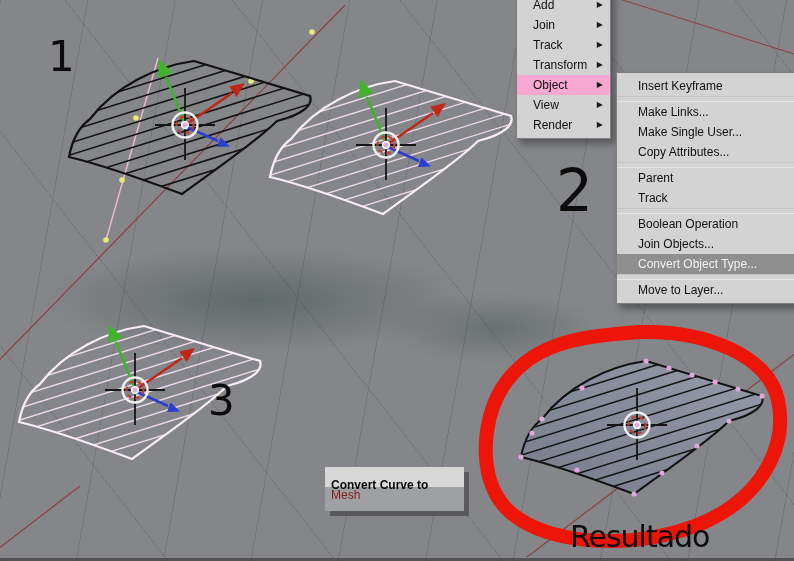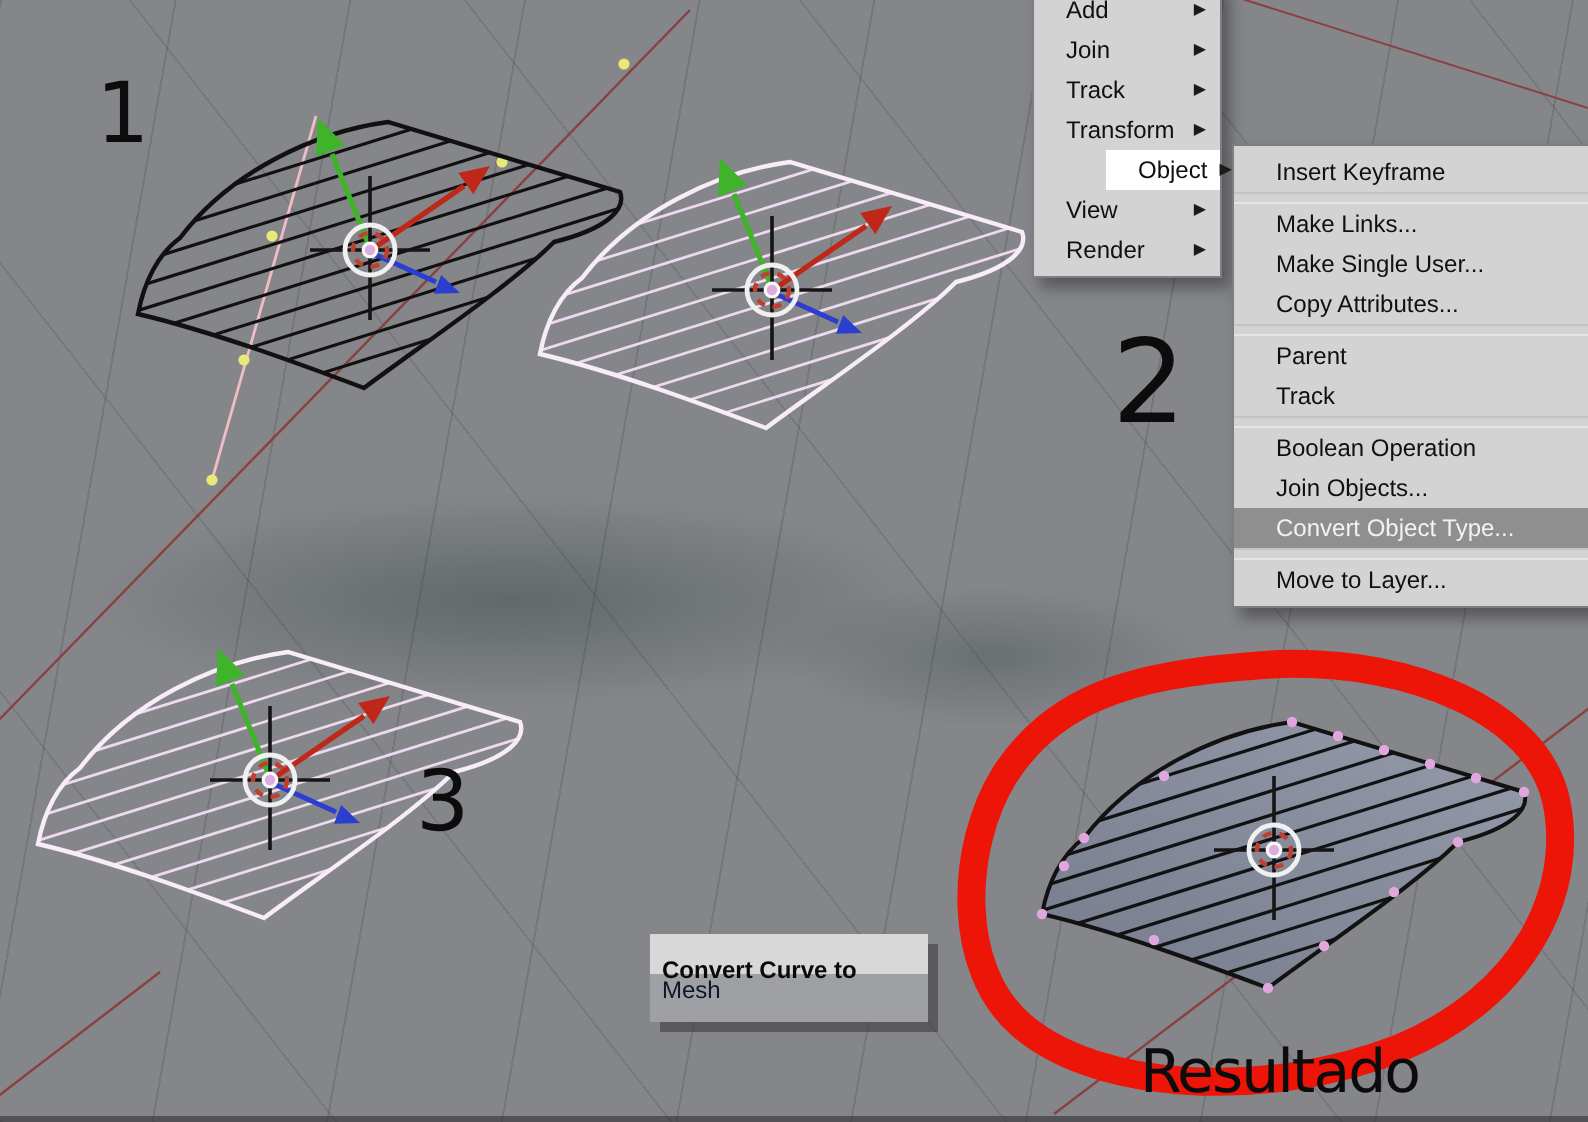--- a/index.html
+++ b/index.html
@@ -26,33 +26,33 @@
 
   
   .menu-panel{
     position:absolute;background:#d3d3d3;border:1px solid #7e7e7e;
     box-shadow:4px 5px 7px rgba(0,0,0,.35);padding:3px 0;font-size:12px;color:#101010;
   }
   .main-menu{left:516px;top:-9px;width:95px;}
   .menu-row{height:20px;line-height:20px;display:flex;align-items:center;
     justify-content:space-between;padding:0 7px 0 16px;white-space:nowrap;}
   .menu-row .arrow{font-size:8px;color:#1a1a1a;margin-left:6px;}
-  .menu-row.hl{background:#ffffff;margin-left:36px;}
+  .menu-row.hl{background:#f9a8d4;}
   .sub-menu{left:616px;top:72px;width:200px;}
   .sub-row{height:20px;line-height:20px;padding:0 8px 0 21px;white-space:nowrap;}
   .sub-row.hl{background:#8f8f8f;color:#f2f2f2;}
   .sub-sep{height:6px;border-top:1px solid #c3c3c3;border-bottom:1px solid #e6e6e6;}
 
   
   .popup{
     position:absolute;left:325px;top:467px;width:139px;background:#d6d6d6;
     box-shadow:5px 5px 0 rgba(55,55,58,.55);font-size:12px;
   }
   .popup-title{height:20px;line-height:20px;padding:8px 6px;font-weight:bold;color:#0a0a0a;background:#d8d8d8;}
-  .popup-option{height:24px;line-height:17px;padding:0 6px;background:#9fa0a4;color:#0f172a;}
+  .popup-option{height:24px;line-height:17px;padding:0 6px;background:#9fa0a4;color:#7f1d1d;}
 </style>
 </head>
 <body>
 
 <div class="viewport">
 
   <svg class="scene" width="794" height="561" viewBox="0 0 794 561">
     <defs>
       <path id="mesh-outline-path" d="M -116,29 C -113,13 -106,-1 -95,-9 C -70,-42 -28,-62 9,-67 L 125,-32
            C 128,-24 120,-14 92,-7 C 70,15 25,45 -3,66 C -35,54 -78,38 -116,29 Z"></path>

